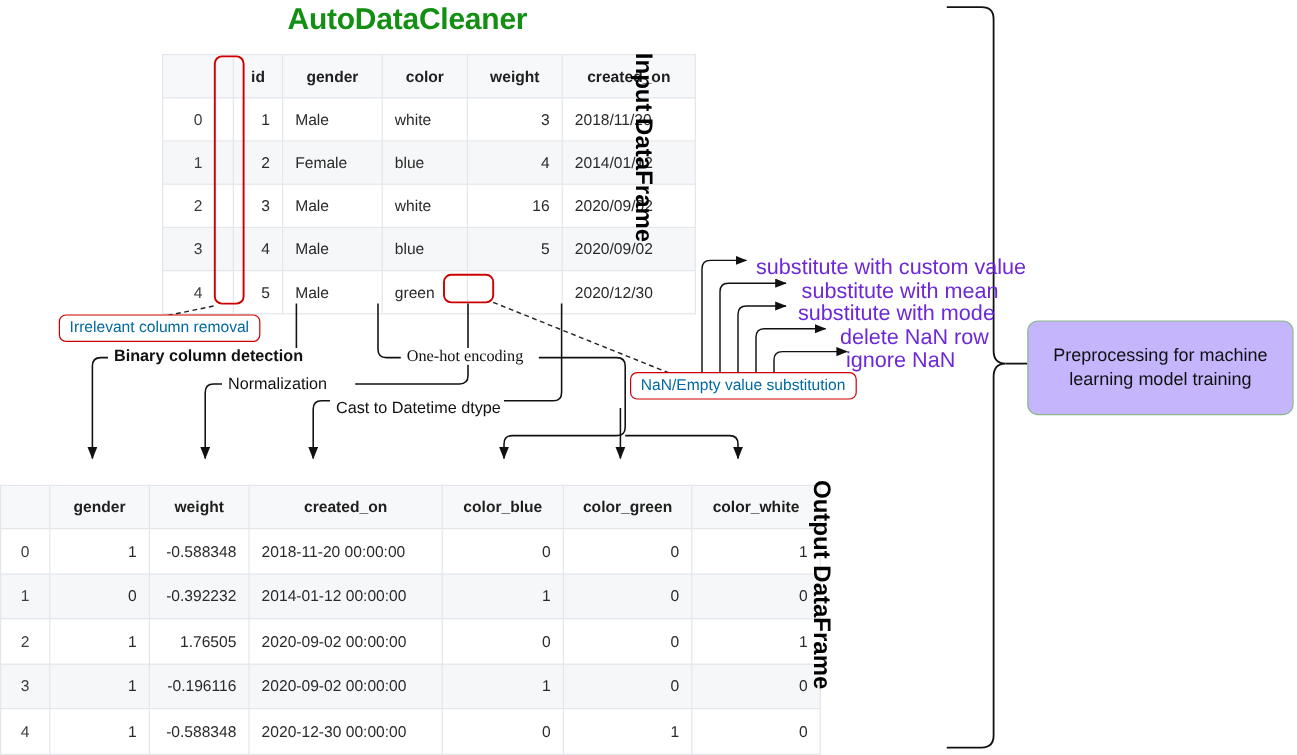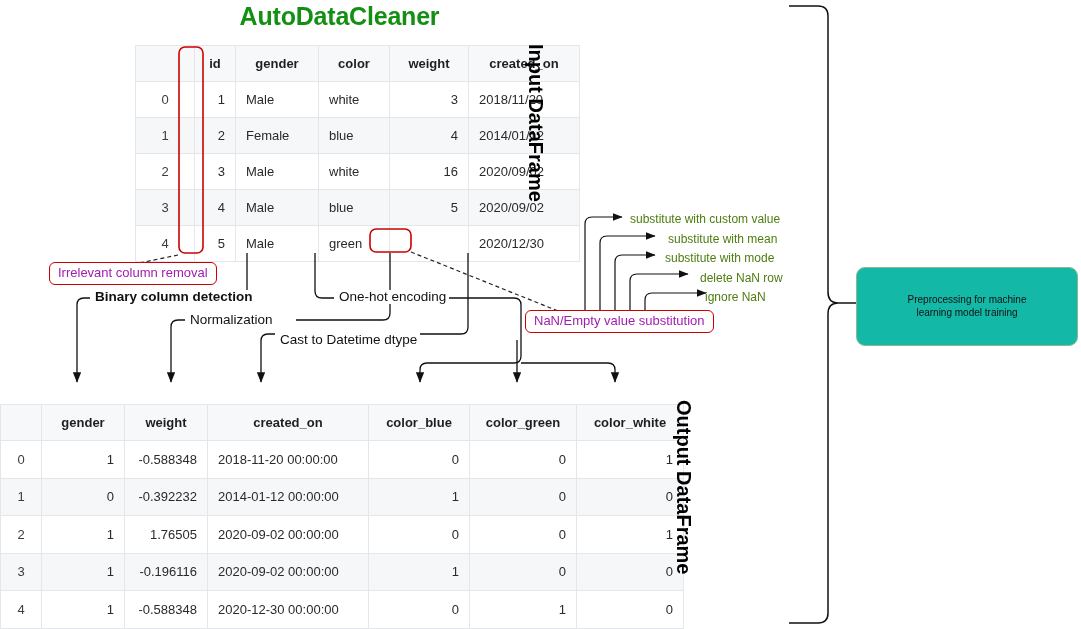--- a/index.html
+++ b/index.html
@@ -79,62 +79,62 @@
   #vInput{left:524px;top:44px;}
   #vOutput{left:672px;top:400px;}
 
   
   .redbox{
     position:absolute;
     border:1.6px solid #cc0000;
     border-radius:6px;
     background:#ffffff;
     font-size:13px;
-    color:#a21caf;
+    color:#0369a1;
     padding:3px 8px;
     white-space:nowrap;
     line-height:1.15;
   }
   #boxIrrelevant{left:49px;top:262px;}
   #boxNaN{left:525px;top:310px;}
 
   
   #greenBox{
     position:absolute;
     left:856px;top:267px;width:222px;height:79px;
     border:1.3px solid #8bb98b;
     border-radius:9px;
-    background:#14b8a6;
+    background:#c4b5fd;
     display:flex;align-items:center;justify-content:center;
     text-align:center;
-    font-size:10px;color:#111;
+    font-size:15px;color:#111;
     line-height:1.28;
     box-sizing:border-box;
     padding:0 8px;
   }
 
   
   .flabel{
     position:absolute;
     font-size:13.5px;
     color:#111;
     background:#ffffff;
     white-space:nowrap;
     padding:0 3px;
     line-height:1;
   }
   #lblBinary{left:92px;top:290px;font-weight:bold;}
   #lblNorm{left:187px;top:313px;}
   #lblCast{left:277px;top:333px;text-align:center;}
-  #lblOneHot{left:336px;top:290px;}
+  #lblOneHot{left:336px;top:290px;font-family:Liberation Serif, serif;}
 
   
   .nlabel{
     position:absolute;
-    font-size:12px;color:#4d7c0f;
+    font-size:18px;color:#6d28d9;
     white-space:nowrap;
     text-align:right;
     line-height:1;
   }
   #nan0{left:630px;top:213px;}
   #nan1{left:668px;top:233px;}
   #nan2{left:665px;top:252px;}
   #nan3{left:700px;top:272px;}
   #nan4{left:693px;top:291px;padding-left:12px;}
 

